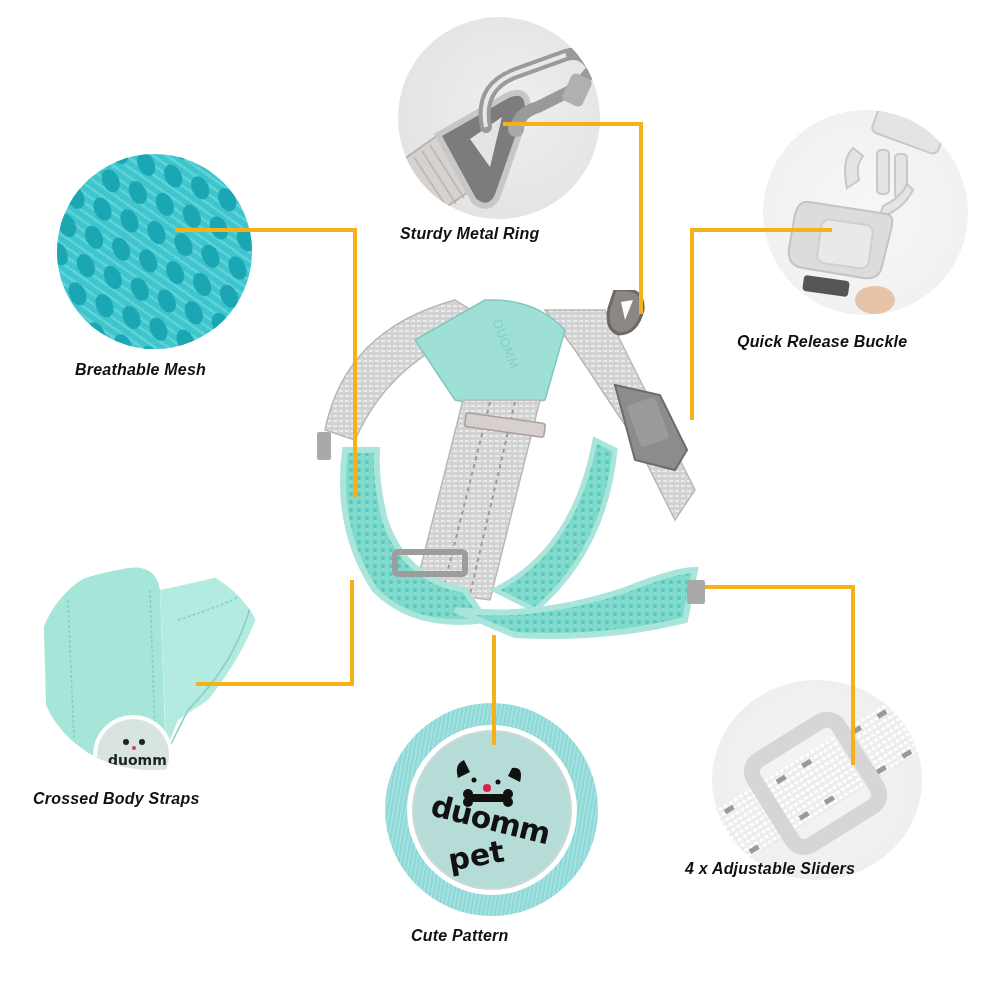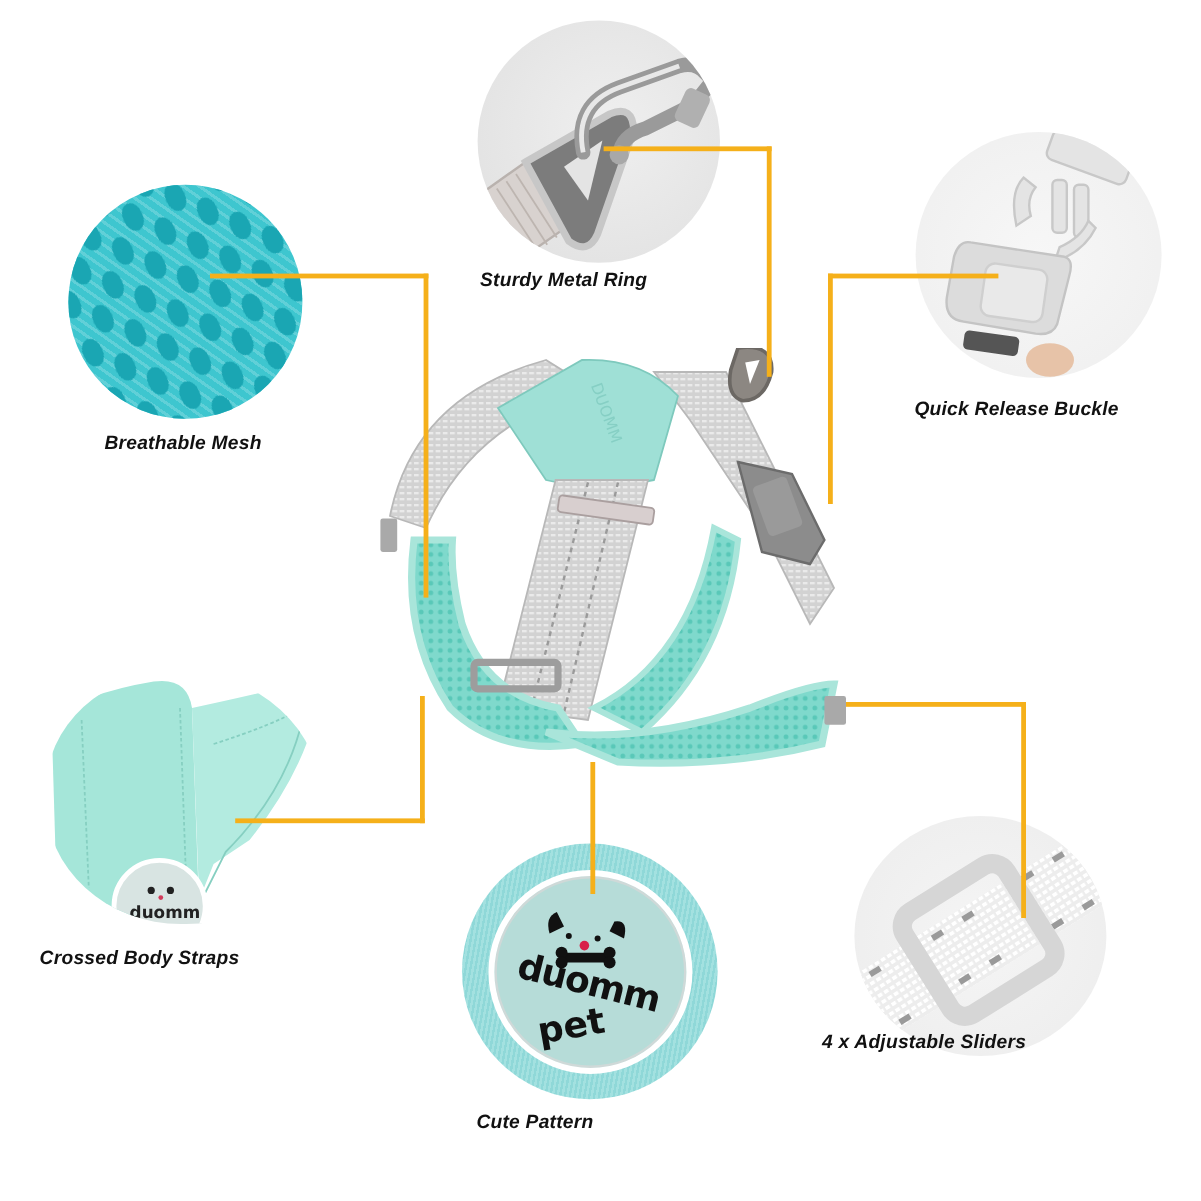--- a/index.html
+++ b/index.html
@@ -83,26 +83,26 @@
       <path d="M150 80 Q140 100 116 108 L120 96 Q138 88 144 74 Z"></path>
     </g>
 
     <path d="M46 92 L124 104 Q132 106 128 120 L118 160 Q114 170 100 168 L40 158 Q24 156 26 138 L32 104 Q36 90 46 92 Z" fill="#dcdcdc" stroke="#c4c4c4" stroke-width="2"></path>
     <rect x="56" y="112" width="52" height="44" rx="8" fill="#e9e9e9" stroke="#cfcfcf" stroke-width="2" transform="rotate(8 82 134)"></rect>
 
     <ellipse cx="112" cy="190" rx="20" ry="14" fill="#e7c3a8"></ellipse>
     <rect x="40" y="168" width="46" height="16" rx="4" fill="#555" transform="rotate(8 63 176)"></rect>
   </svg>
 </div>
-<div class="label" style="left:762px; top:333px;text-align:right;">Quick Release Buckle</div>
+<div class="label" style="left:737px; top:333px;text-align:right;">Quick Release Buckle</div>
 
 <div id="c-mesh" class="circle">
   <div class="mesh-holes"></div>
 </div>
-<div class="label" style="left:75px; top:361px;margin-left:12px;">Breathable Mesh</div>
+<div class="label" style="left:75px; top:361px;">Breathable Mesh</div>
 
 <div id="c-straps" class="circle">
   <svg width="230" height="210" viewBox="0 0 230 210">
     <path d="M5 40 Q30 18 90 8 Q118 4 122 30 L128 200 L10 210 Z" fill="#a5e6d9"></path>
     <path d="M122 30 Q160 22 210 10 Q226 8 224 40 Q210 90 170 140 L140 160 L128 190 Z" fill="#b3ebe0"></path>
     <path d="M30 40 L36 180" stroke="#86cfc1" stroke-width="1.5" stroke-dasharray="3 2" fill="none"></path>
     <path d="M112 30 L118 200" stroke="#86cfc1" stroke-width="1.5" stroke-dasharray="3 2" fill="none"></path>
     <path d="M140 60 Q190 44 214 30" stroke="#86cfc1" stroke-width="1.5" stroke-dasharray="3 2" fill="none"></path>
     <path d="M130 190 L150 150 Q200 100 214 40" stroke="#86cfc1" stroke-width="1.5" fill="none"></path>
     <circle cx="95" cy="195" r="38" fill="#d8e4e2" stroke="#ffffff" stroke-width="4"></circle>
@@ -127,21 +127,21 @@
       <rect x="56" y="64" width="40" height="8" rx="3" fill="#111"></rect>
       <circle cx="56" cy="64" r="5" fill="#111"></circle>
         <circle cx="56" cy="72" r="5" fill="#111"></circle>
       <circle cx="96" cy="64" r="5" fill="#111"></circle>
         <circle cx="96" cy="72" r="5" fill="#111"></circle>
     </svg>
     <div style="position:absolute; left:18px; top:72px; font-family:'DejaVu Sans', sans-serif; font-weight:bold; font-size:30px; color:#111; transform:rotate(14deg); letter-spacing:-1px;">duomm</div>
     <div style="position:absolute; left:36px; top:108px; font-family:'DejaVu Sans', sans-serif; font-weight:bold; font-size:30px; color:#111; transform:rotate(-10deg);">pet</div>
   </div>
 </div>
-<div class="label" style="left:397px; top:927px;">Cute Pattern</div>
+<div class="label" style="left:411px; top:927px;">Cute Pattern</div>
 
 <div id="c-slider" class="circle">
   <svg width="210" height="200" viewBox="0 0 210 200">
     <defs>
       <pattern id="weave" width="6" height="6" patternUnits="userSpaceOnUse">
         <rect width="6" height="6" fill="#ededed"></rect>
         <rect width="4" height="3" fill="#ffffff"></rect>
       </pattern>
     </defs>
     <g transform="rotate(-32 105 100)">

